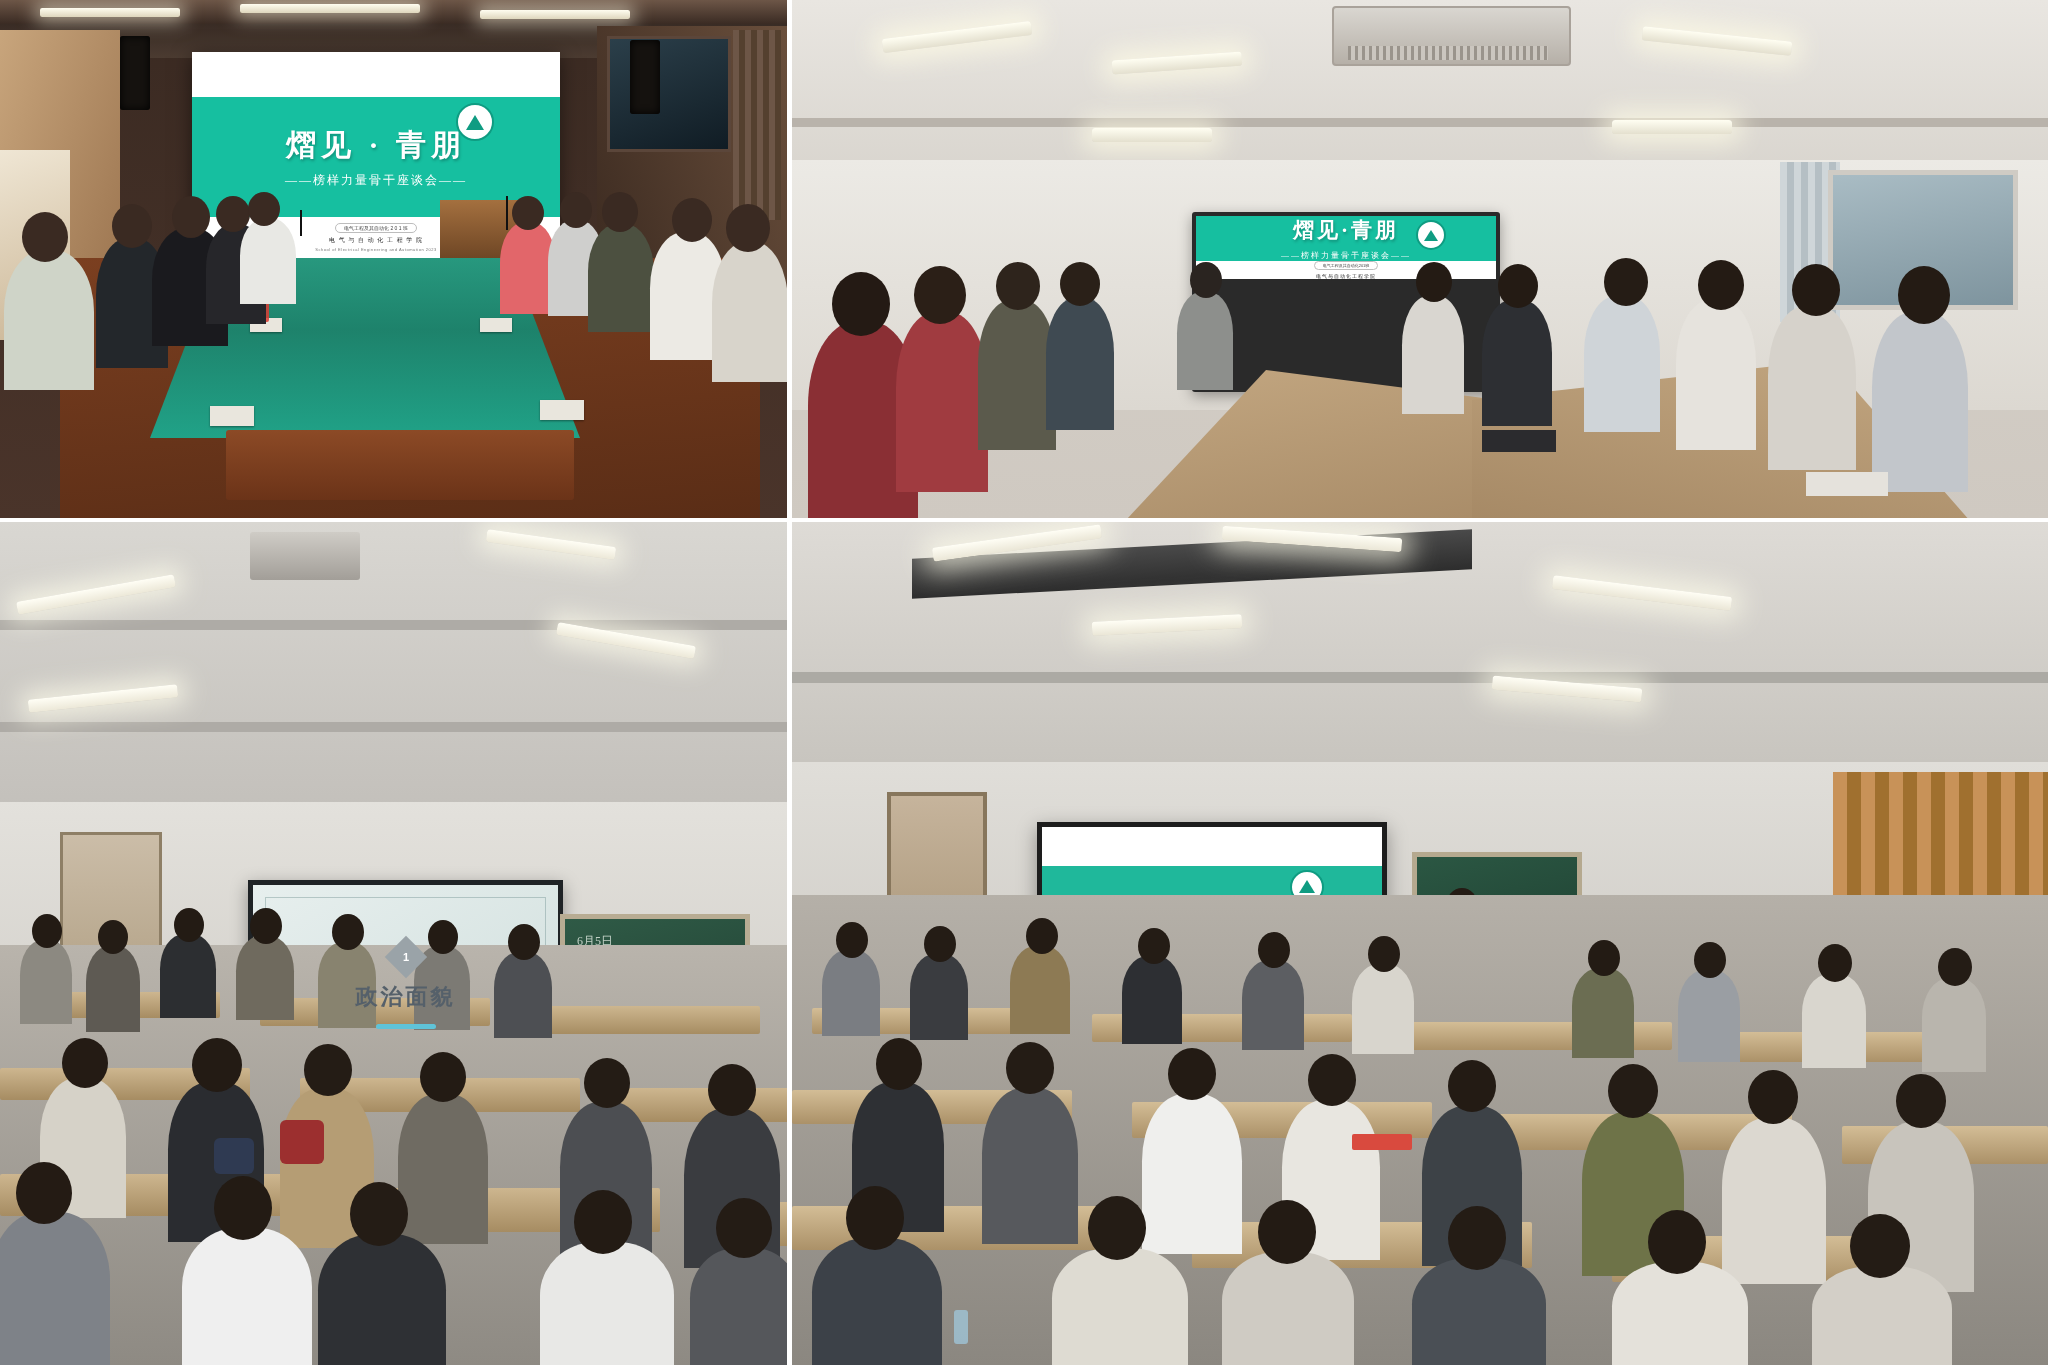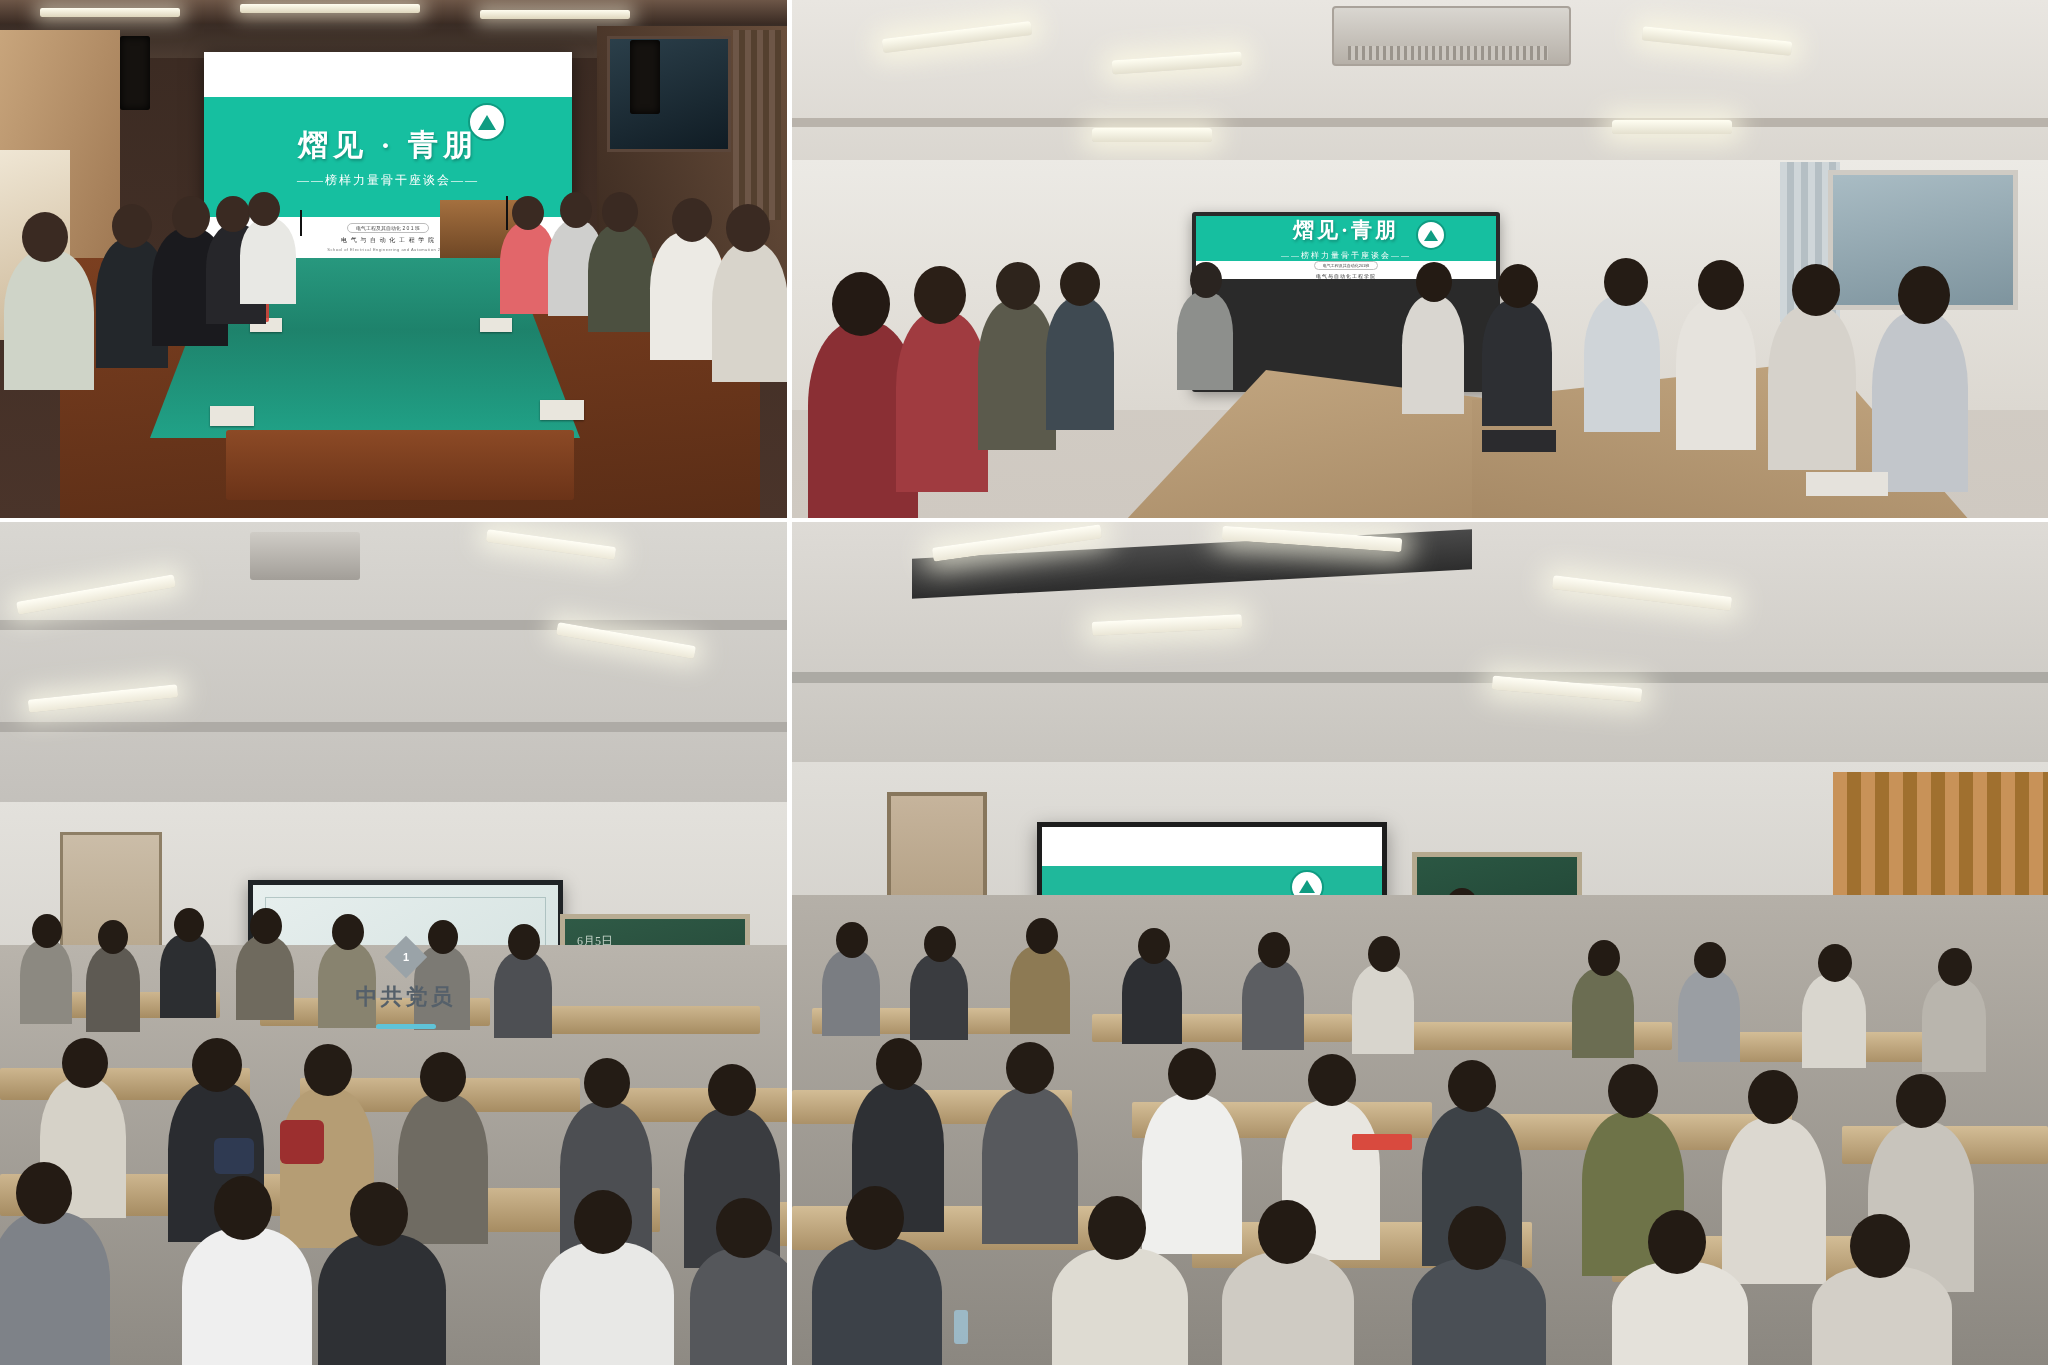--- a/index.html
+++ b/index.html
@@ -31,21 +31,21 @@
   .p1 .wall-left2{position:absolute;left:0;top:150px;width:70px;height:190px;
     background:linear-gradient(160deg,#efe6d4,#cbb696);}
   .p1 .wall-right{position:absolute;right:0;top:26px;width:190px;height:280px;
     background:linear-gradient(250deg,#6a4f3c,#3b2a20);}
   .p1 .window{position:absolute;right:56px;top:36px;width:118px;height:110px;
     background:linear-gradient(160deg,#2b3f4a,#101c24);border:3px solid #5b463a;}
   .p1 .curtain{position:absolute;right:6px;top:30px;width:48px;height:190px;
     background:repeating-linear-gradient(90deg,#6d5647 0 6px,#54402f 6px 12px);}
   .p1 .speaker{position:absolute;width:30px;height:74px;background:#15120f;border-radius:3px;
     box-shadow:inset 0 0 8px #000;}
-  .p1 .screen-frame{position:absolute;left:204px;top:52px;width:368px;height:206px;
+  .p1 .screen-frame{position:absolute;left:192px;top:52px;width:368px;height:206px;
     background:#1b1b1b;padding:0;box-shadow:0 4px 18px rgba(0,0,0,.5);}
   .p1 .slide{width:100%;height:100%;background:#ffffff;position:relative;overflow:hidden;
     display:flex;flex-direction:column;}
   .slide-top{height:22%;background:#ffffff;}
   .slide-green{flex:1;background:#16bfa0;position:relative;
     display:flex;flex-direction:column;align-items:center;justify-content:center;}
   .slide-bottom{height:20%;background:#ffffff;position:relative;
     display:flex;flex-direction:column;align-items:center;justify-content:center;}
   .slide-title{color:#ffffff;font-size:30px;font-weight:bold;letter-spacing:5px;
     text-shadow:1px 2px 3px rgba(0,0,0,.25);font-family:"Liberation Serif","DejaVu Serif",serif;}
@@ -348,21 +348,21 @@
 
     <div class="screenbox">
       <div class="slide2">
         <div class="inner-border"></div>
         <div class="diag"></div>
         <div class="diag2"></div>
         <div style="text-align:center;position:relative;z-index:2;">
           <div class="badge">
             <span>1</span>
           </div>
-          <div class="slide2-title">中共党员</div>
+          <div class="slide2-title">政治面貌</div>
           <div class="slide2-rule"></div>
         </div>
         <div class="slide2-meta">
           <div>政治面貌：中共党员</div>
           <div>籍贯：陕西西安</div>
         </div>
         <div class="slide2-foot">Slideshow Review</div>
       </div>
     </div>
 

